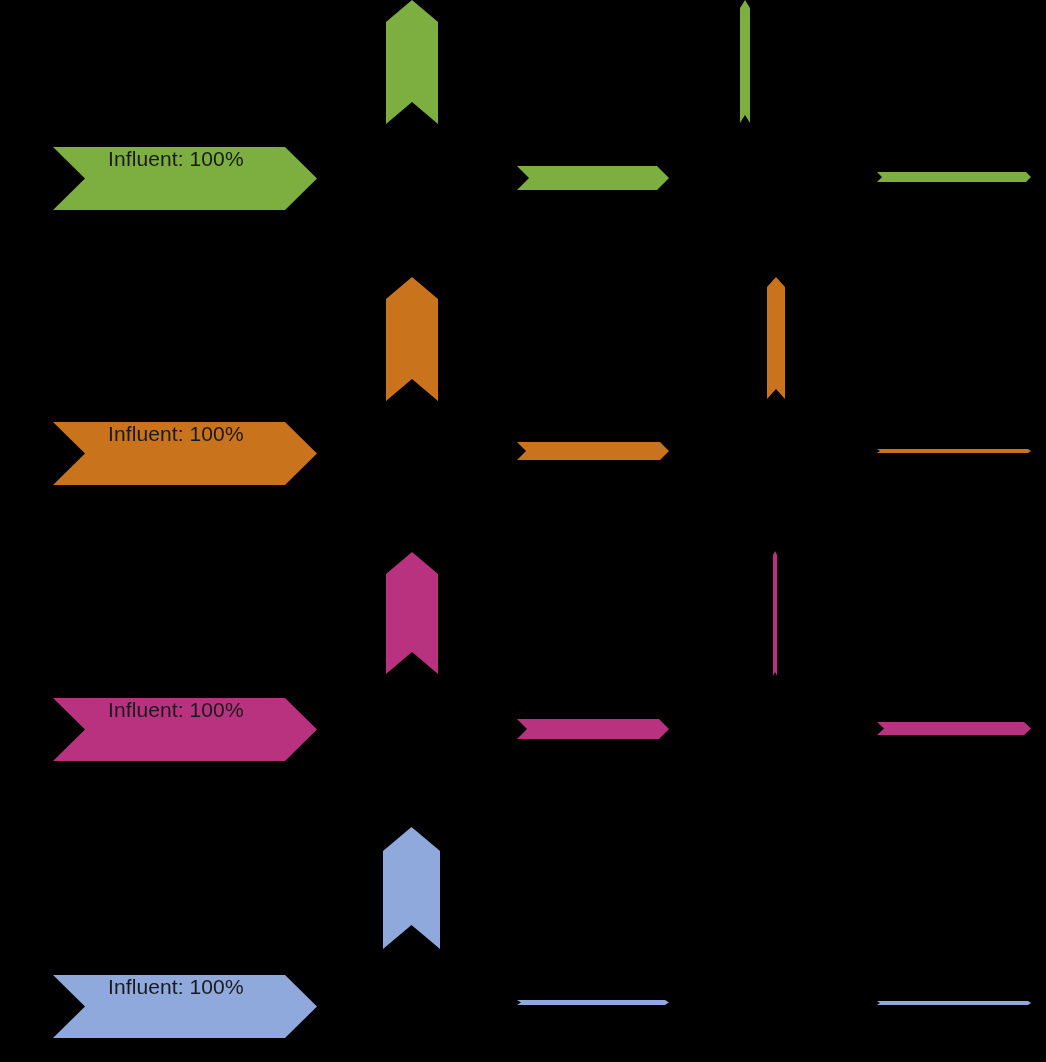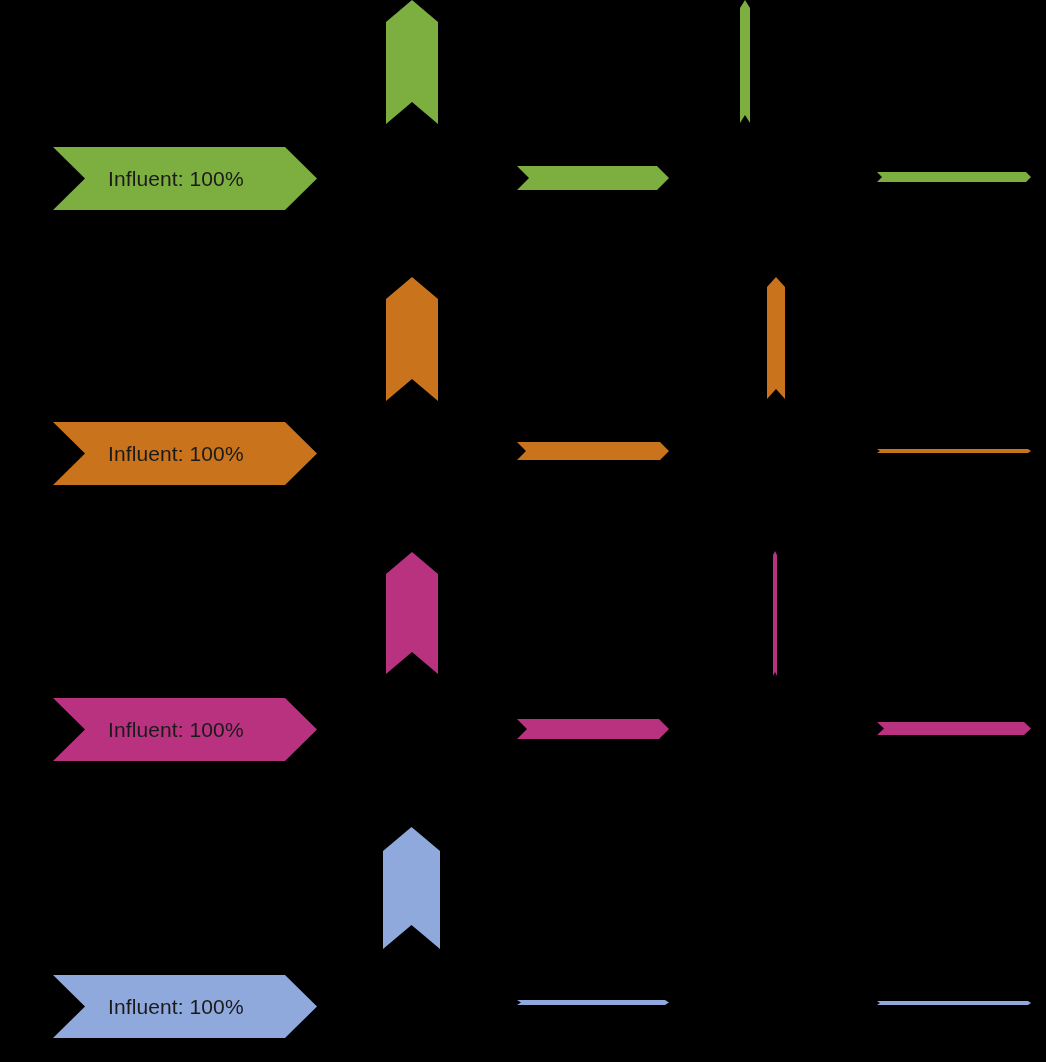--- a/index.html
+++ b/index.html
@@ -43,21 +43,21 @@
         0% 100%,
         var(--notch) 50%);
   }
   .chev-h-label {
     position: absolute;
     left: 0;
     top: 0;
     width: 100%;
     height: 100%;
     display: flex;
-    align-items: center;
+    align-items: flex-start;
     color: #1a1a1a;
     font-size: 21px;
     letter-spacing: 0.1px;
     white-space: nowrap;
     pointer-events: none;
   }
   .chev-h-label > span {
     display: block;
     padding-left: 55px;
   }

